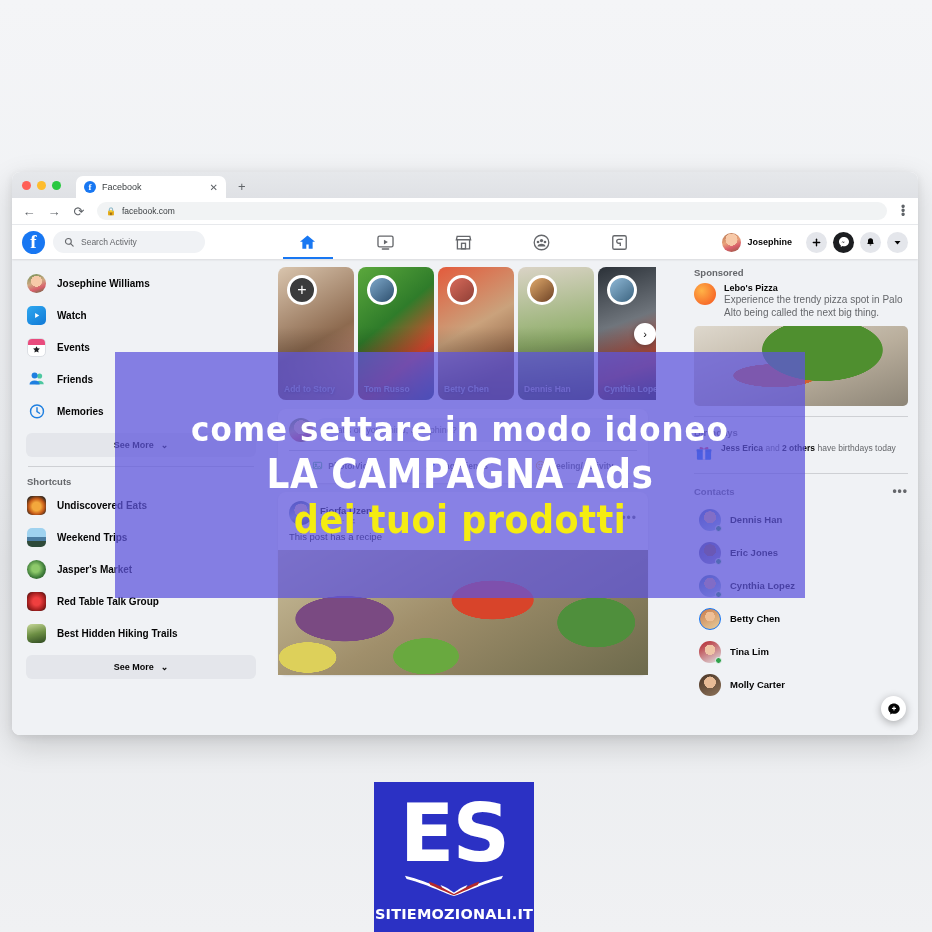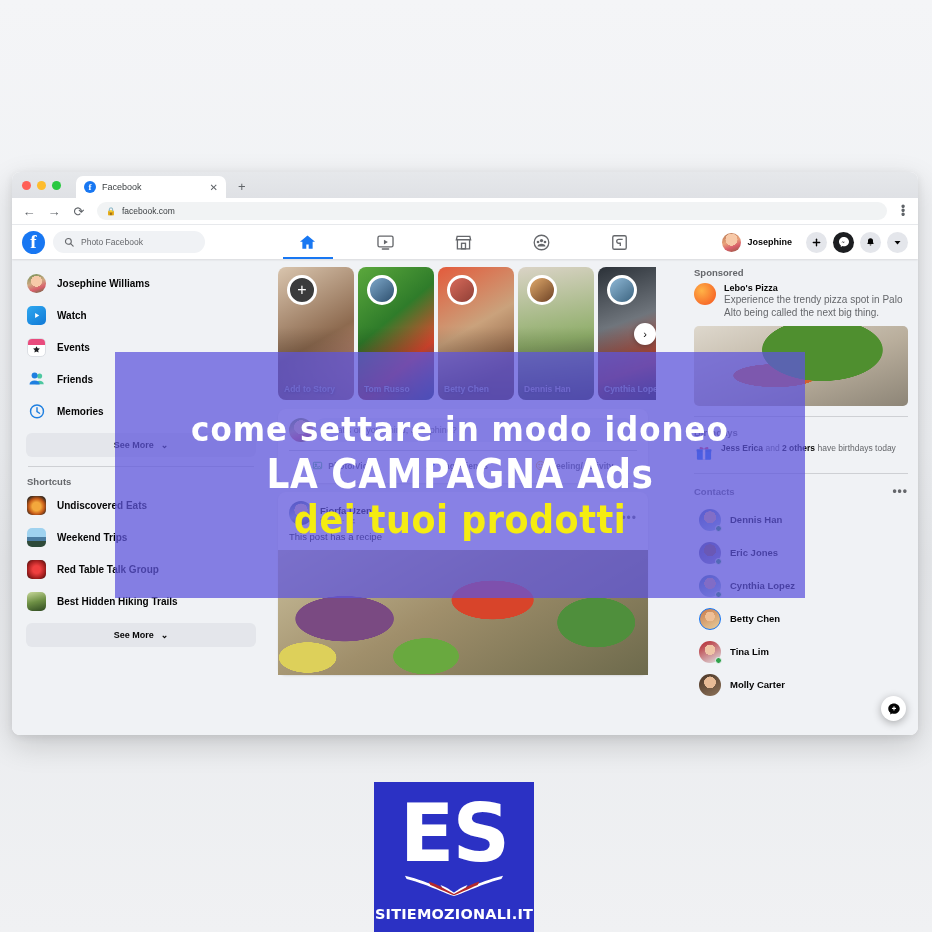--- a/index.html
+++ b/index.html
@@ -247,21 +247,21 @@
       </span>
     </div>
 
     <div class="fbheader">
       <div class="fb-logo">f</div>
       <div class="search">
         <svg width="10" height="10" viewBox="0 0 24 24" fill="none" stroke="#65676b" stroke-width="2.6">
           <circle cx="10.5" cy="10.5" r="7"></circle>
             <line x1="16" y1="16" x2="22" y2="22" stroke-linecap="round"></line>
         </svg>
-        <span>Photo Facebook</span>
+        <span>Search Activity</span>
       </div>
 
       <div class="navicons">
         <div class="navicon active">
           <svg width="19" height="19" viewBox="0 0 24 24" fill="currentColor">
             <path d="M12 3 2.5 11h3v9h5v-5.5h3V20h5v-9h3z"></path>
           </svg>
         </div>
         <div class="navicon">
           <svg width="19" height="19" viewBox="0 0 24 24" fill="none" stroke="currentColor" stroke-width="1.7">
@@ -386,20 +386,24 @@
 
         <div class="sechead">Shortcuts</div>
 
         <div class="srow">
           <div class="thumb" style="background:radial-gradient(circle at 50% 55%,#f3a83c 30%,#c65a18 55%,#3b2a1d 80%);"></div>
           <span class="lbl">Undiscovered Eats</span>
         </div>
         <div class="srow">
           <div class="thumb" style="background:linear-gradient(180deg,#9fd2ef 0 45%,#4a7ba0 46% 70%,#2e4a39 71% 100%);"></div>
           <span class="lbl">Weekend Trips</span>
+        </div>
+        <div class="srow">
+          <div class="thumb" style="border-radius:50%;background:radial-gradient(circle at 45% 45%,#8dc96a 25%,#3f7d3a 60%,#2a5428 90%);"></div>
+          <span class="lbl">Jasper's Market</span>
         </div>
         <div class="srow">
           <div class="thumb" style="background:radial-gradient(circle at 50% 50%,#ef3f3f 28%,#a41f1f 65%,#4a120f 92%);"></div>
           <span class="lbl">Red Table Talk Group</span>
         </div>
         <div class="srow">
           <div class="thumb" style="background:linear-gradient(165deg,#c7d89a,#6d8f44 50%,#2f4a22);"></div>
           <span class="lbl">Best Hidden Hiking Trails</span>
         </div>
 

